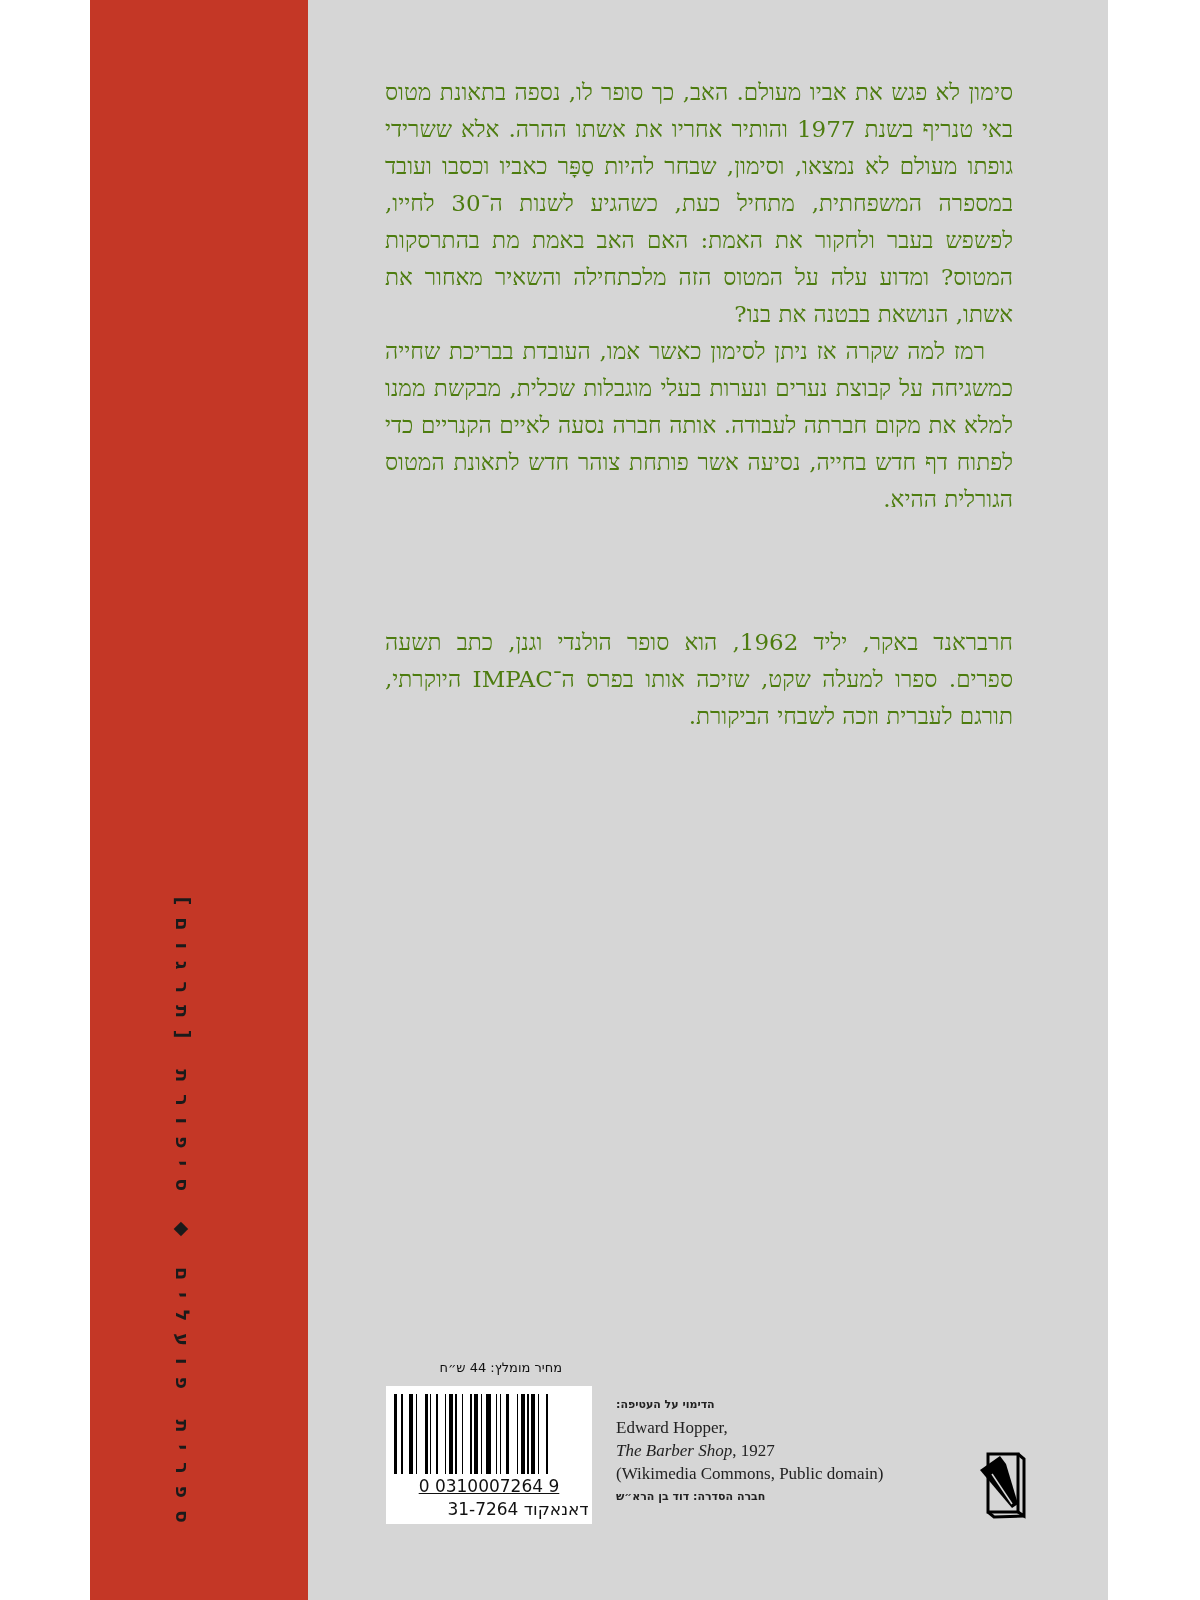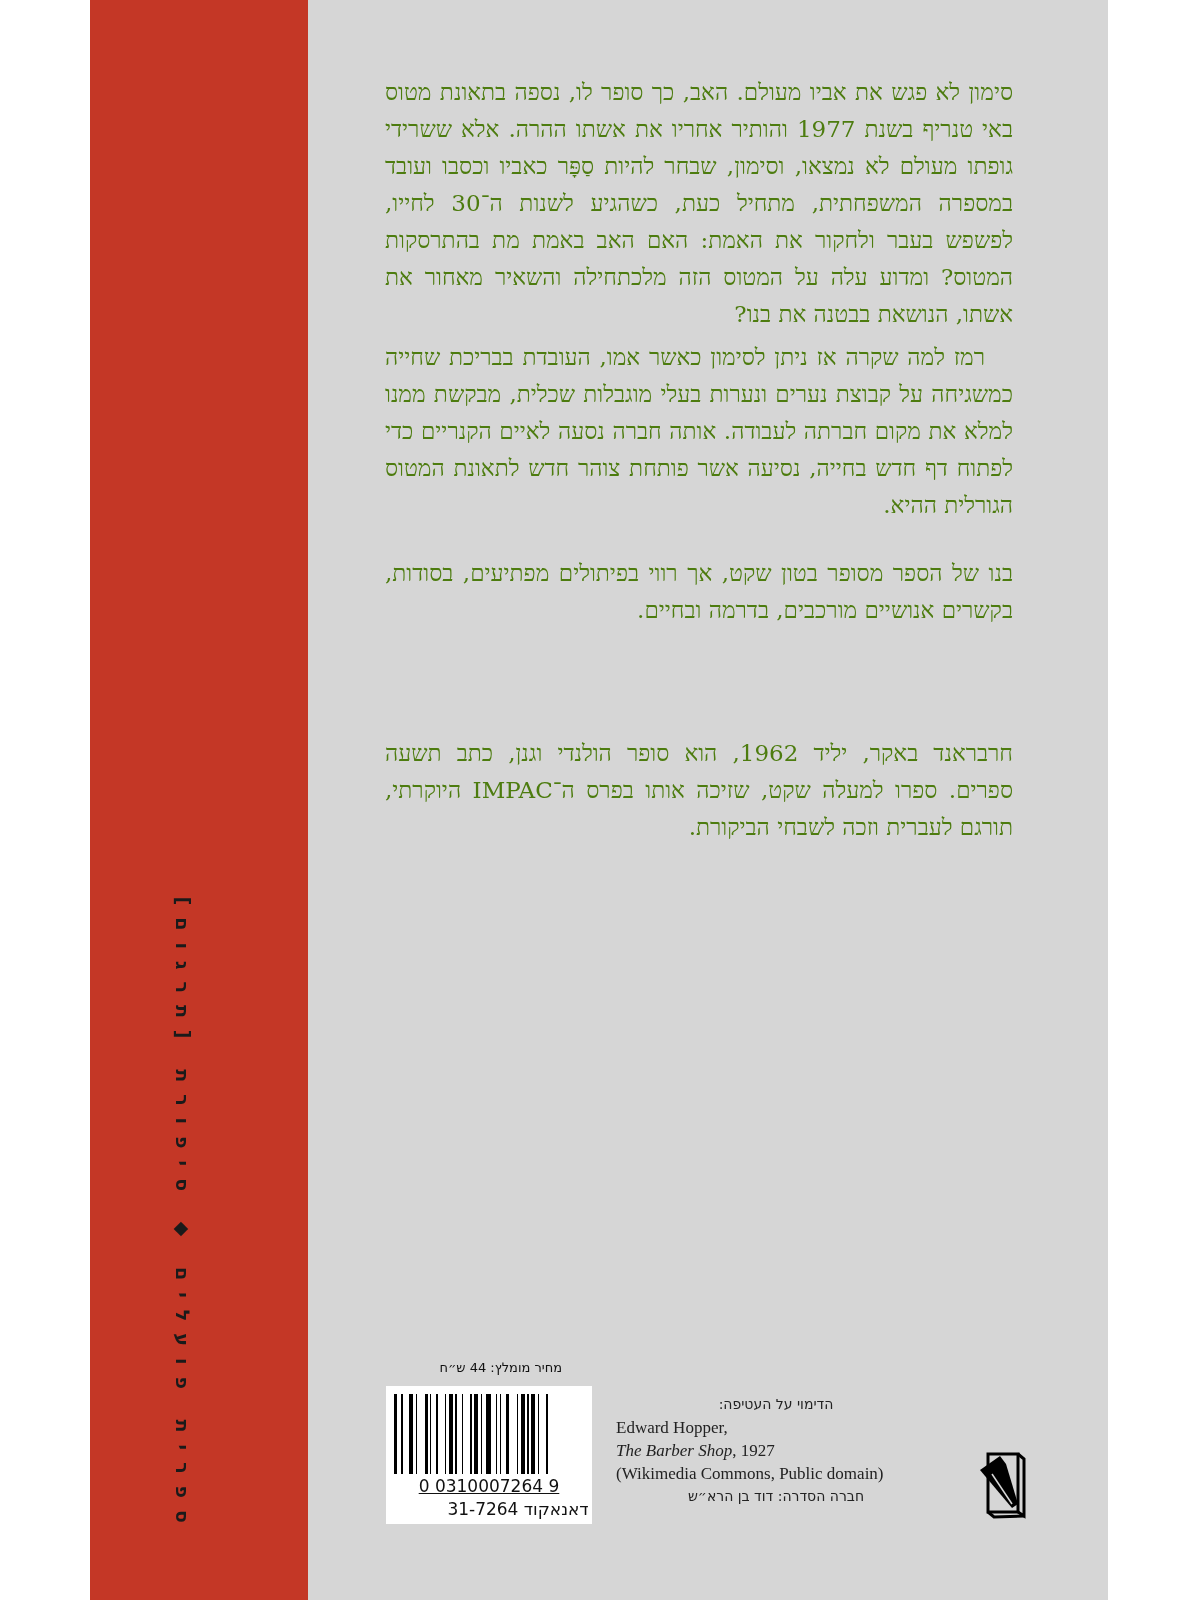--- a/index.html
+++ b/index.html
@@ -12,50 +12,49 @@
     font-size:19px; letter-spacing:12px; color:#1a1a1a; direction:rtl;
     width:560px; text-align:right;
   }
   .back { position:absolute; left:308px; top:0; width:800px; height:1600px; background:#d6d6d6; }
   .blurb {
     position:absolute; left:385px; top:74px; width:628px;
     font-family:"DejaVu Serif", serif; font-size:23px; line-height:37px;
     color:#4d7c0f; direction:rtl; text-align:justify;
   }
   .blurb p { margin:0; text-align-last:right; }
-  .blurb .indent { text-indent:28px; margin-top:6px; }
+  .blurb .indent { text-indent:28px; }
   .blurb .gap1 { margin-top:31px; }
   .blurb .gap2 { margin-top:106px; }
   .price { position:absolute; left:392px; top:1360px; width:170px; text-align:right;
     font-family:"DejaVu Sans", sans-serif; font-size:13px; color:#111; direction:rtl; }
   .barcode-box { position:absolute; left:386px; top:1386px; width:206px; height:138px; background:#fff; }
   .bars { position:absolute; left:8px; top:8px; width:190px; height:80px; display:flex; align-items:stretch; gap:0; }
   .bars span { display:block; background:#000; height:100%; }
   .bc-num { position:absolute; left:0; top:90px; width:206px; text-align:center;
     font-family:"DejaVu Sans", sans-serif; font-size:17px; color:#111;text-decoration:underline; }
   .bc-code { position:absolute; left:0; top:113px; width:206px; text-align:center;
     font-family:"DejaVu Sans", sans-serif; font-size:17px; color:#111;margin-left:29px; }
   .credits { position:absolute; left:616px; top:1393px; width:320px;
     font-family:"Liberation Serif", serif; font-size:17px; line-height:23px; color:#222; }
-  .credits .he { direction:rtl; text-align:center; font-family:"DejaVu Sans", sans-serif; font-size:14px; font-weight:normal; unicode-bidi:plaintext; }
+  .credits .he { direction:rtl; text-align:left; font-family:"DejaVu Sans", sans-serif; font-size:11px; font-weight:bold; unicode-bidi:plaintext; }
   .credits .it { font-style:italic;text-align:center; }
   .logo { position:absolute; left:978px; top:1450px; width:52px; height:70px; }
 </style>
 </head>
 <body>
 
 <div class="spine"></div>
 <div class="spine-text">ספרית פועלים ◆ סיפורת [תרגום]</div>
 
 <div class="back"></div>
 
 <div class="blurb">
   <p>סימון לא פגש את אביו מעולם. האב, כך סופר לו, נספה בתאונת מטוס באי טנריף בשנת 1977 והותיר אחריו את אשתו ההרה. אלא ששרידי גופתו מעולם לא נמצאו, וסימון, שבחר להיות סַפָּר כאביו וכסבו ועובד במספרה המשפחתית, מתחיל כעת, כשהגיע לשנות ה־30 לחייו, לפשפש בעבר ולחקור את האמת: האם האב באמת מת בהתרסקות המטוס? ומדוע עלה על המטוס הזה מלכתחילה והשאיר מאחור את אשתו, הנושאת בבטנה את בנו?</p>
   <p class="indent">רמז למה שקרה אז ניתן לסימון כאשר אמו, העובדת בבריכת שחייה כמשגיחה על קבוצת נערים ונערות בעלי מוגבלות שכלית, מבקשת ממנו למלא את מקום חברתה לעבודה. אותה חברה נסעה לאיים הקנריים כדי לפתוח דף חדש בחייה, נסיעה אשר פותחת צוהר חדש לתאונת המטוס הגורלית ההיא.</p>
-  <p class="gap1">בנו של הספר מסופר בטון שקט, אך רווי בפיתולים מפתיעים, בסודות, בקשרים אנושיים מורכבים, בדרמה ובחיים.</p>
   <p class="gap2">חרבראנד באקר, יליד 1962, הוא סופר הולנדי וגנן, כתב תשעה ספרים. ספרו למעלה שקט, שזיכה אותו בפרס ה־IMPAC היוקרתי, תורגם לעברית וזכה לשבחי הביקורת.</p>
 </div>
 
 <div class="price">מחיר מומלץ: 44 ש״ח</div>
 <div class="barcode-box">
   <div class="bars" id="bars">
       <span style="width: 2.6px;"></span>
       <span style="width: 4.8px; background: transparent;"></span>
       <span style="width: 1.3px;"></span>
       <span style="width: 6.4px; background: transparent;"></span>

